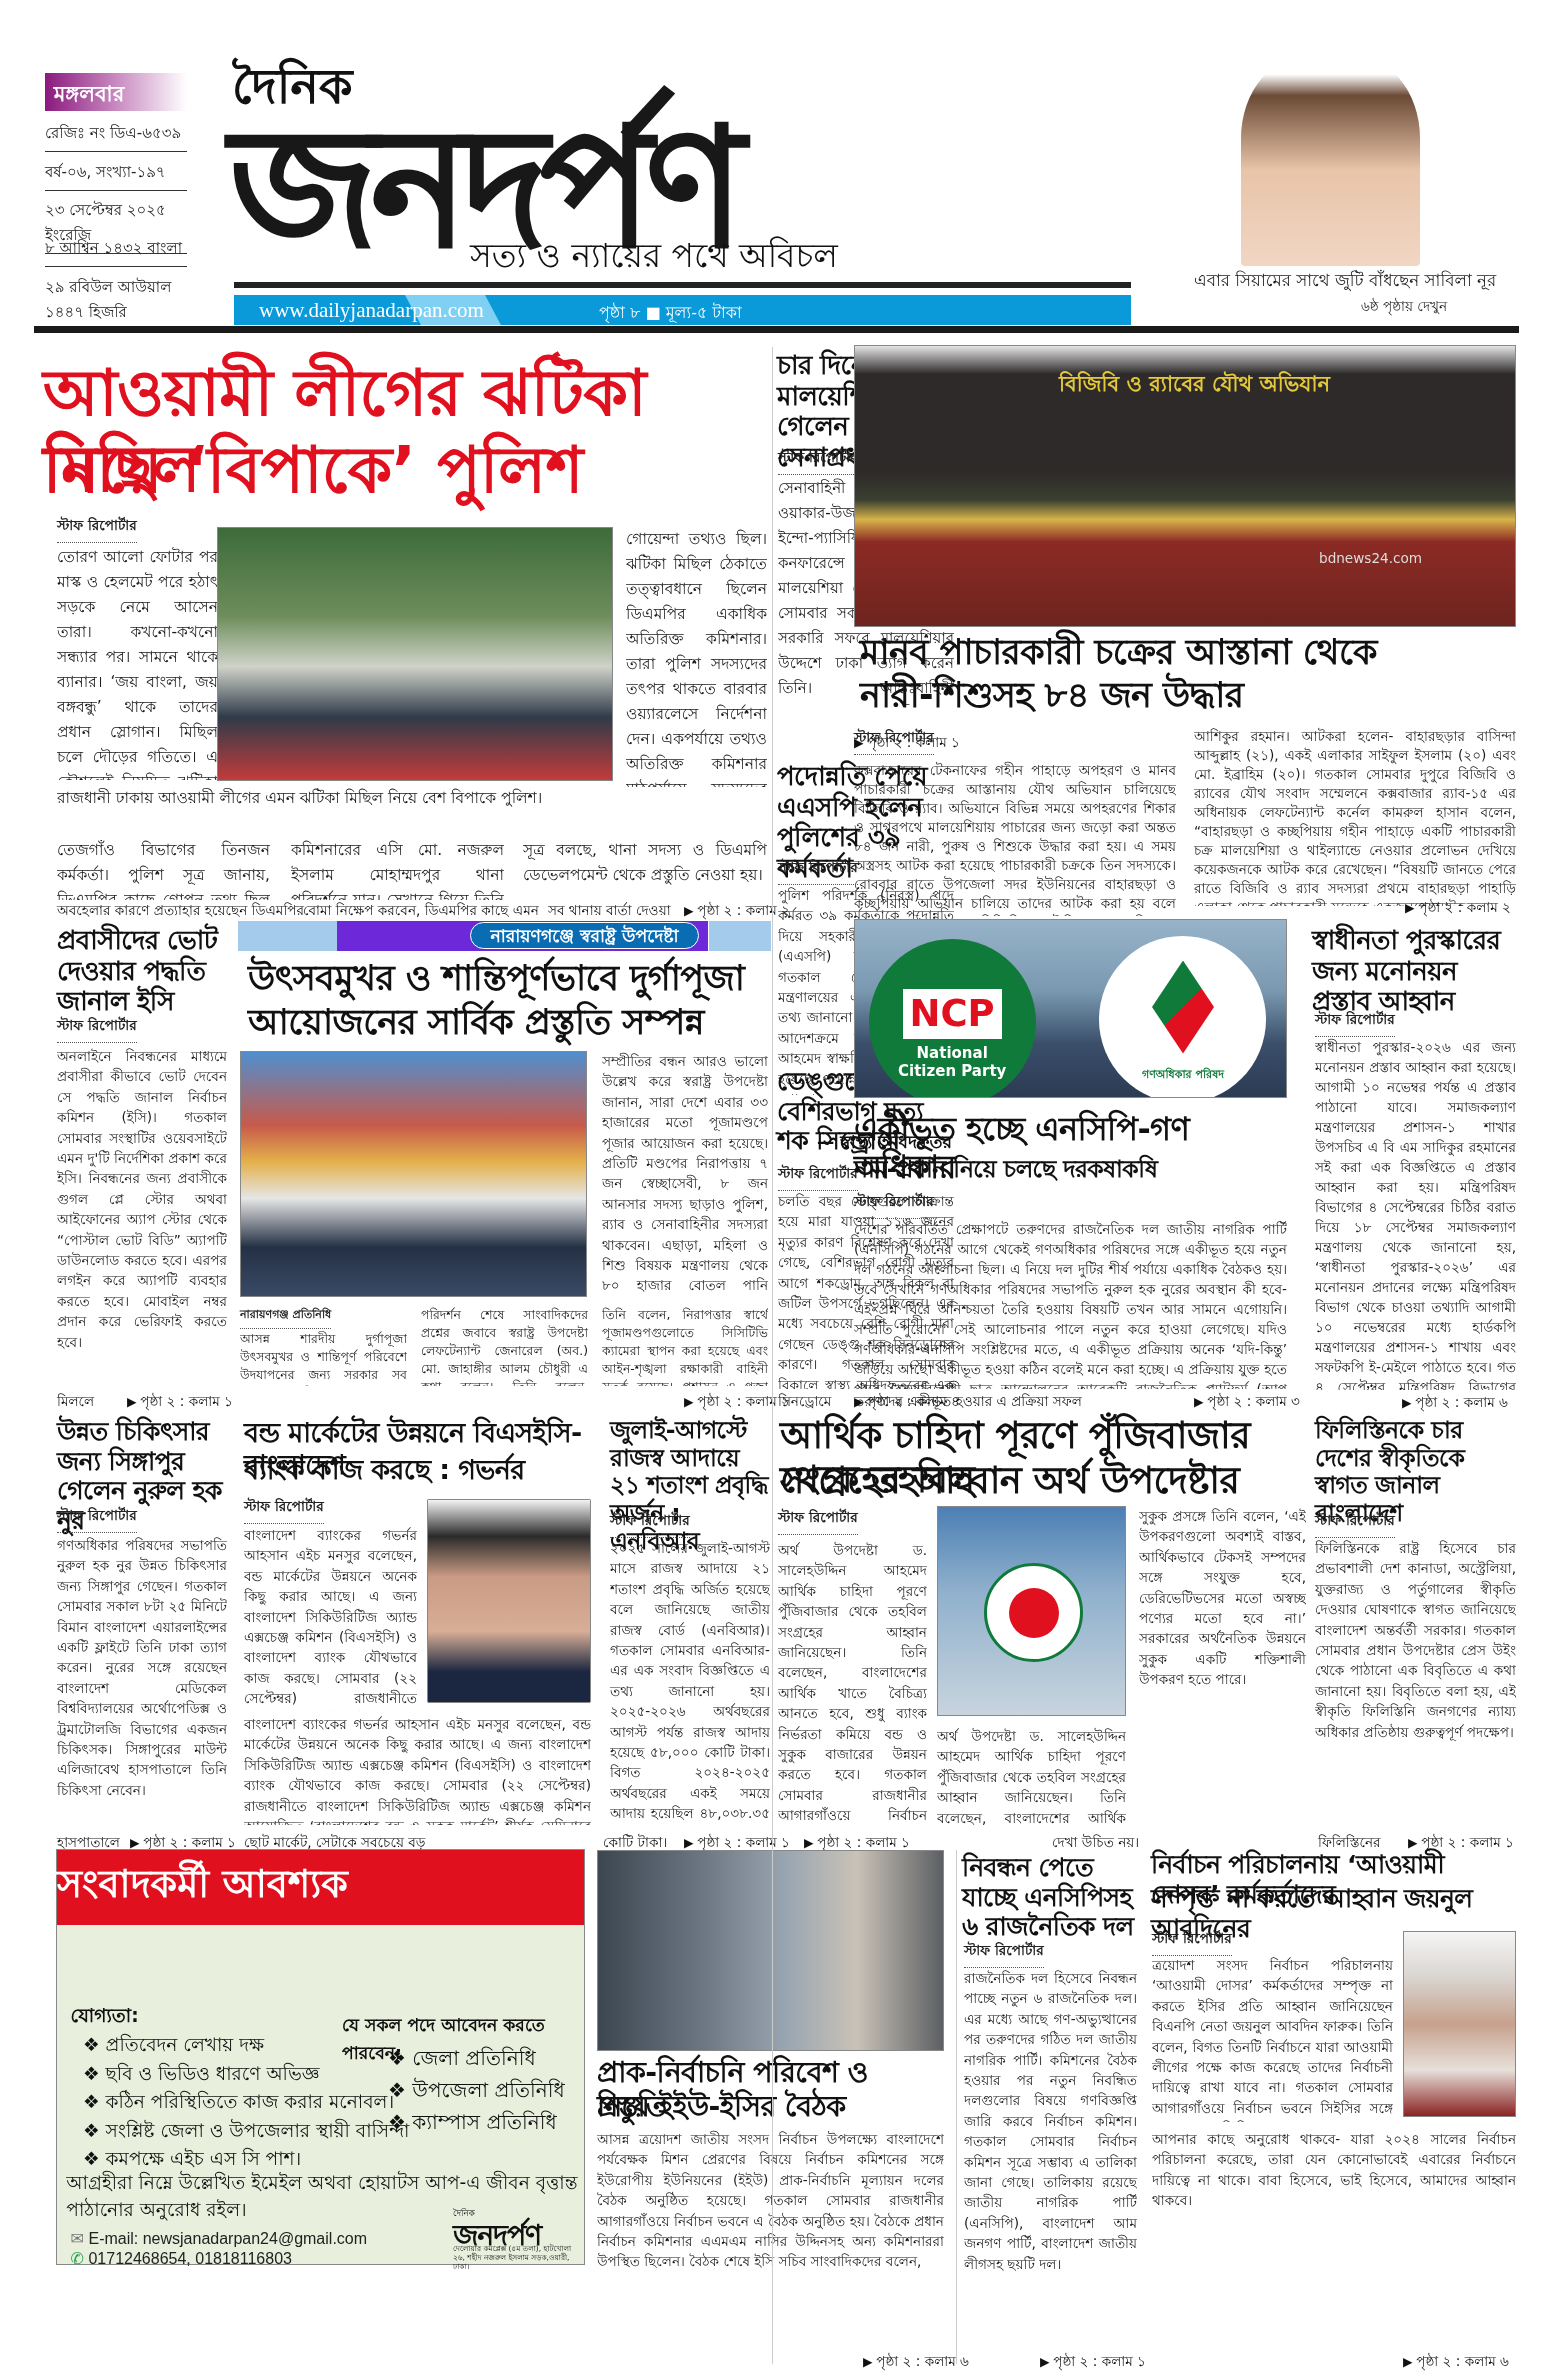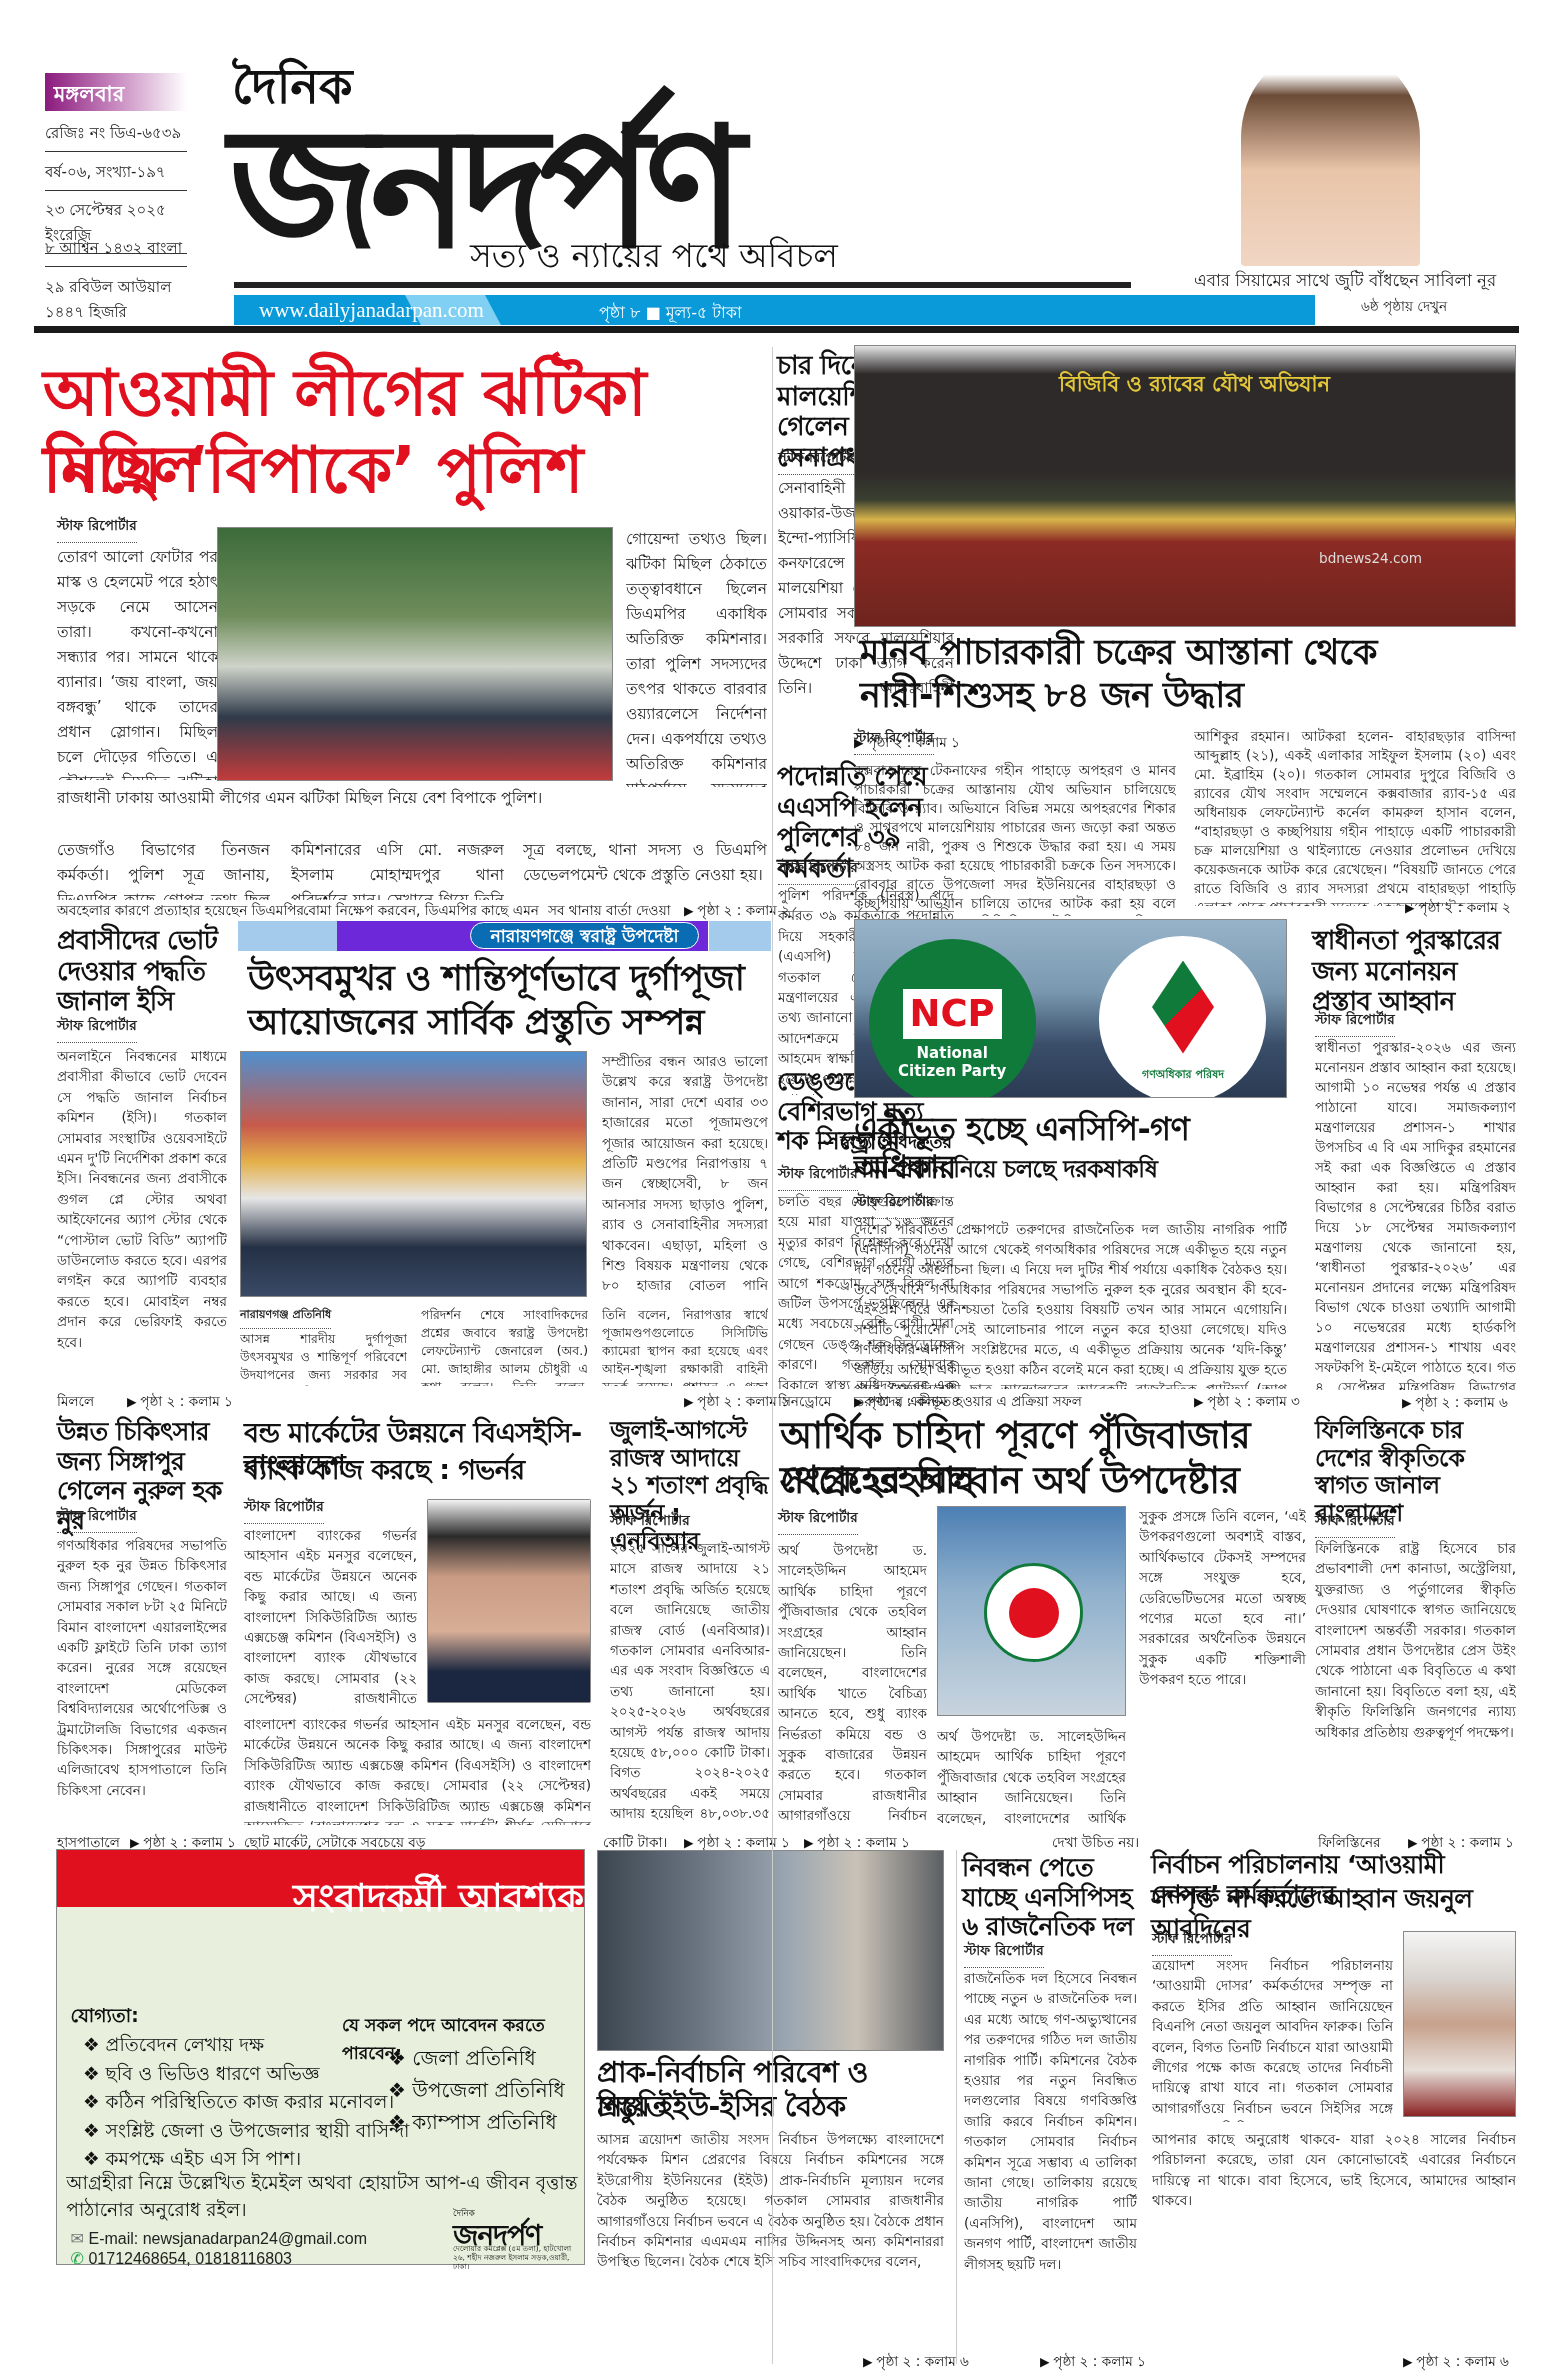--- a/index.html
+++ b/index.html
@@ -13,28 +13,28 @@
   .cont .tri{font-size:12.4px;margin-right:3.7px}
   .photo{background:#9aa;overflow:hidden;border:0.6px solid #888}
   .vrule{position:absolute;width:0.6px;background:#ccc}
   
   .day-badge{position:absolute;left:45px;top:73px;width:142px;height:38px;background:linear-gradient(90deg,#8b1a7d 0%,#c88ac0 50%,#fff 100%);color:#fff;font-size:21px;font-weight:bold;padding:5px 0 0 8.7px}
   .meta-line{position:absolute;left:45px;width:142px;font-size:15px;color:#222;padding-bottom:5px;border-bottom:1.2px solid #333}
   .logo-small{position:absolute;left:232px;top:50px;font-size:48px;font-weight:bold;color:#111;font-family:"DejaVu Serif",serif}
   .logo-big{position:absolute;left:229px;top:105px;font-size:167px;font-weight:bold;color:#181818;font-family:"DejaVu Sans",sans-serif;letter-spacing:-8.7px;line-height:167px;white-space:nowrap}
   .tagline{position:absolute;left:470px;top:230px;font-size:33px;color:#111;font-family:"DejaVu Serif",serif}
   .mast-bar{position:absolute;left:234px;top:282px;width:897px;height:6.2px;background:#222}
-  .web-strip{position:absolute;left:234px;top:295px;width:1081px;height:30px;background:#0a9ad9;color:#fff}
+  .web-strip{position:absolute;left:234px;top:295px;width:897px;height:30px;background:#0a9ad9;color:#fff}
   .web-strip .url{position:absolute;left:25px;top:2.5px;font-family:"Liberation Serif",serif;font-size:21px}
   .web-strip .light{position:absolute;left:179px;top:0;width:80px;height:30px;background:#7fd0f3;transform:skewX(28deg)}
   .web-strip .price{position:absolute;left:365px;top:5px;font-size:16px}
   .top-rule{position:absolute;left:34px;top:326px;width:1485px;height:7.4px;background:#1a1a1a}
   
   .adbox{position:absolute;left:56px;top:1849px;width:529px;height:416px;border:0.6px solid #888;background:#e8efdc}
-  .adhead{height:57px;background:#e0101f;color:#fff;text-align:right;font-size:38px;font-weight:bold;padding-top:18px}
+  .adhead{height:75px;background:#e0101f;color:#fff;text-align:left;font-size:38px;font-weight:bold;padding-top:4px}
   .adbox p{font-size:18.6px;color:#111;line-height:27px}
   .bullet{font-size:18.6px;color:#111;line-height:28.5px}
   .pill{position:absolute;left:334px;top:921px;width:374px;height:30px;background:#6d28d9}
   .pill-inner{position:absolute;left:136px;top:1.2px;width:229px;height:27px;border-radius:15px;background:#0a6db3;color:#fff;font-size:17.3px;font-weight:bold;text-align:center;line-height:27px;border:1.2px solid #fff}
 </style>
 </head>
 <body>
 
 <div>
   <div class="day-badge">মঙ্গলবার</div>

